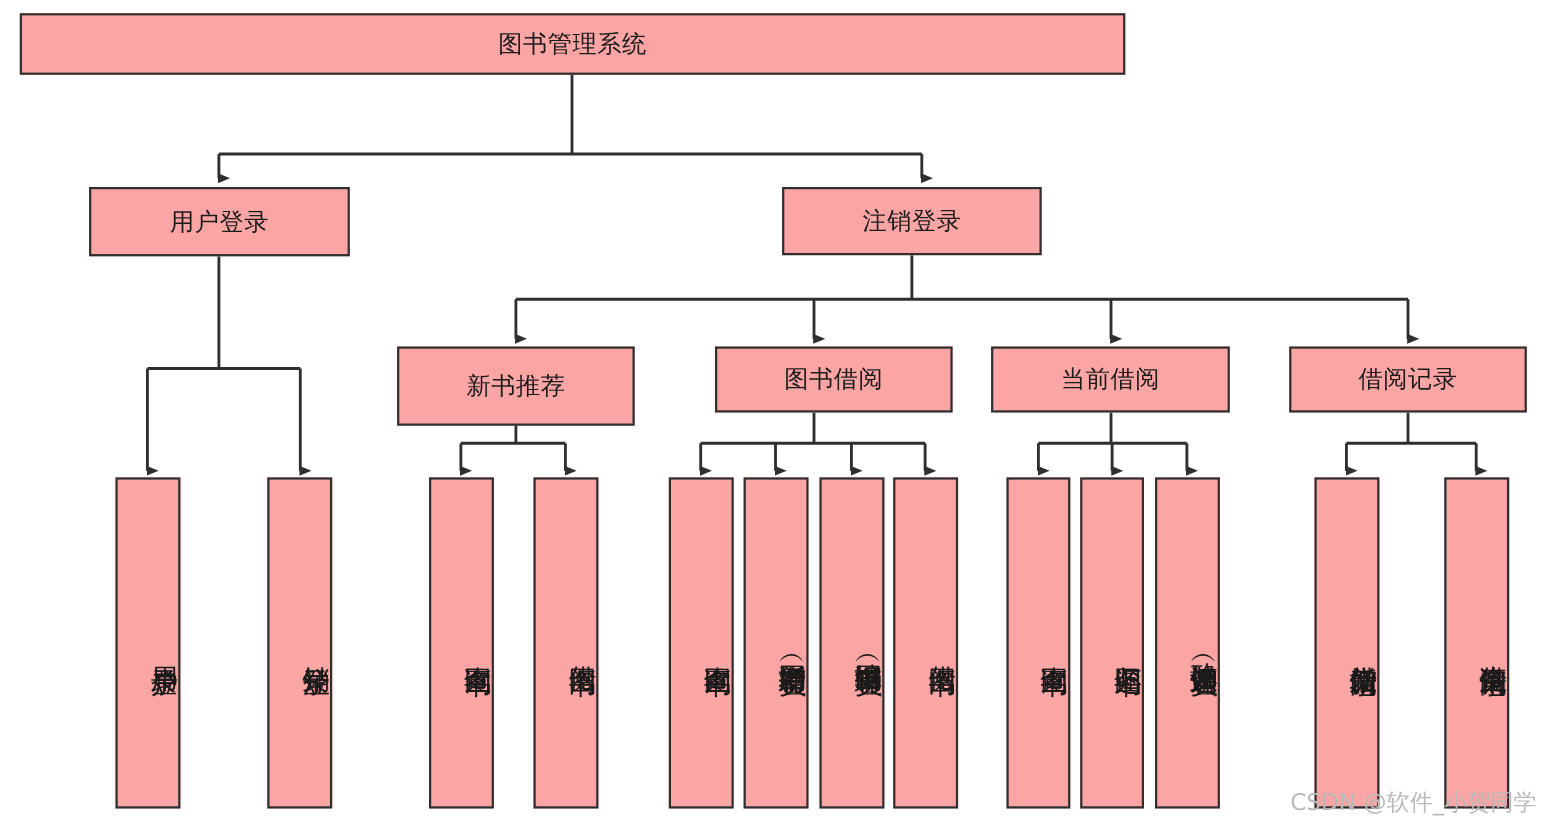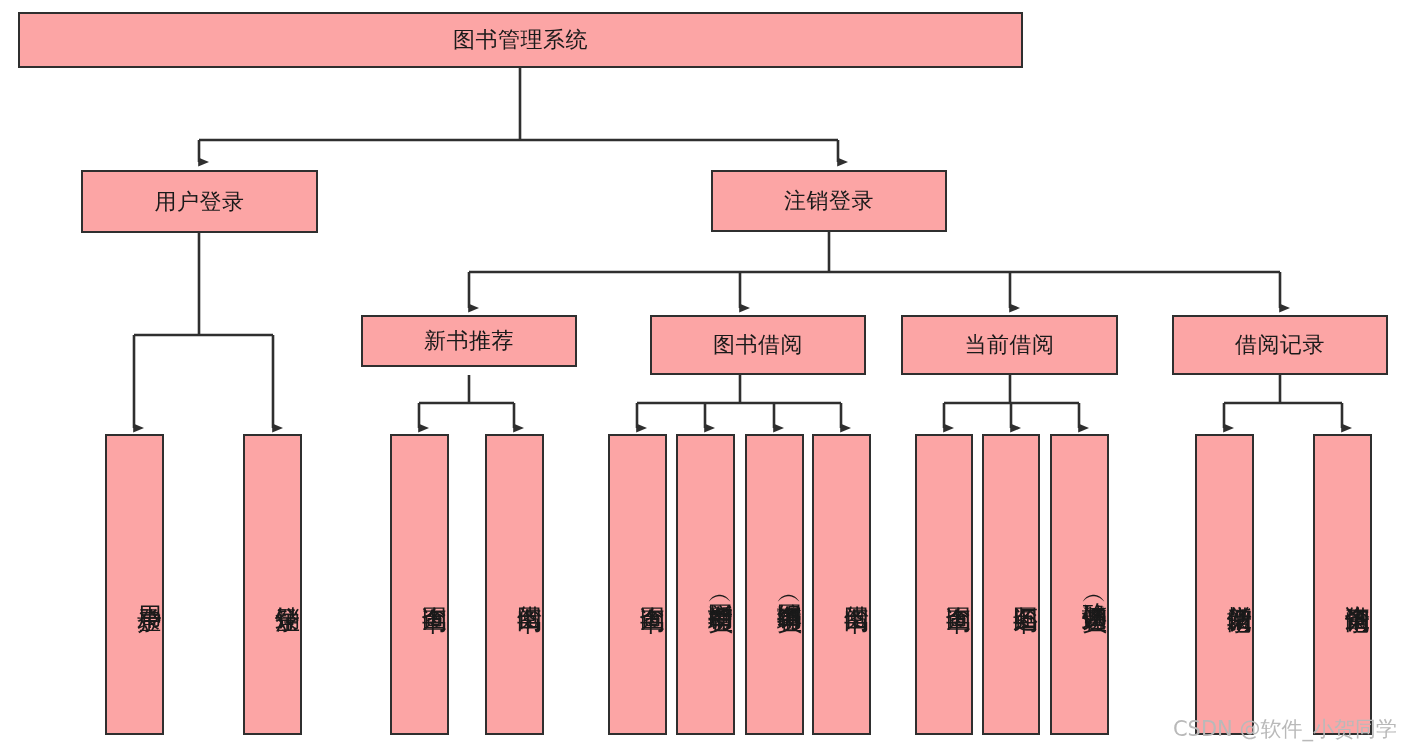--- a/index.html
+++ b/index.html
@@ -123,21 +123,21 @@
     <span>图书管理系统</span>
   </div>
 
   <div class="node horiz" style="left:81px; top:170px; width:237px; height:63px;">
     <span>用户登录</span>
   </div>
   <div class="node horiz" style="left:711px; top:170px; width:236px; height:62px;">
     <span>注销登录</span>
   </div>
 
-  <div class="node horiz" style="left:361px; top:315px; width:216px; height:52px;">
+  <div class="node horiz" style="left:361px; top:315px; width:216px; height:72px;">
     <span>新书推荐</span>
   </div>
   <div class="node horiz" style="left:632px; top:315px; width:216px; height:60px;margin-left:18px;">
     <span>图书借阅</span>
   </div>
   <div class="node horiz" style="left:1172px; top:315px; width:216px; height:60px;">
     <span>借阅记录</span>
   </div>
   <div class="node horiz" style="left:901px; top:315px; width:217px; height:60px;">
     <span>当前借阅</span>

